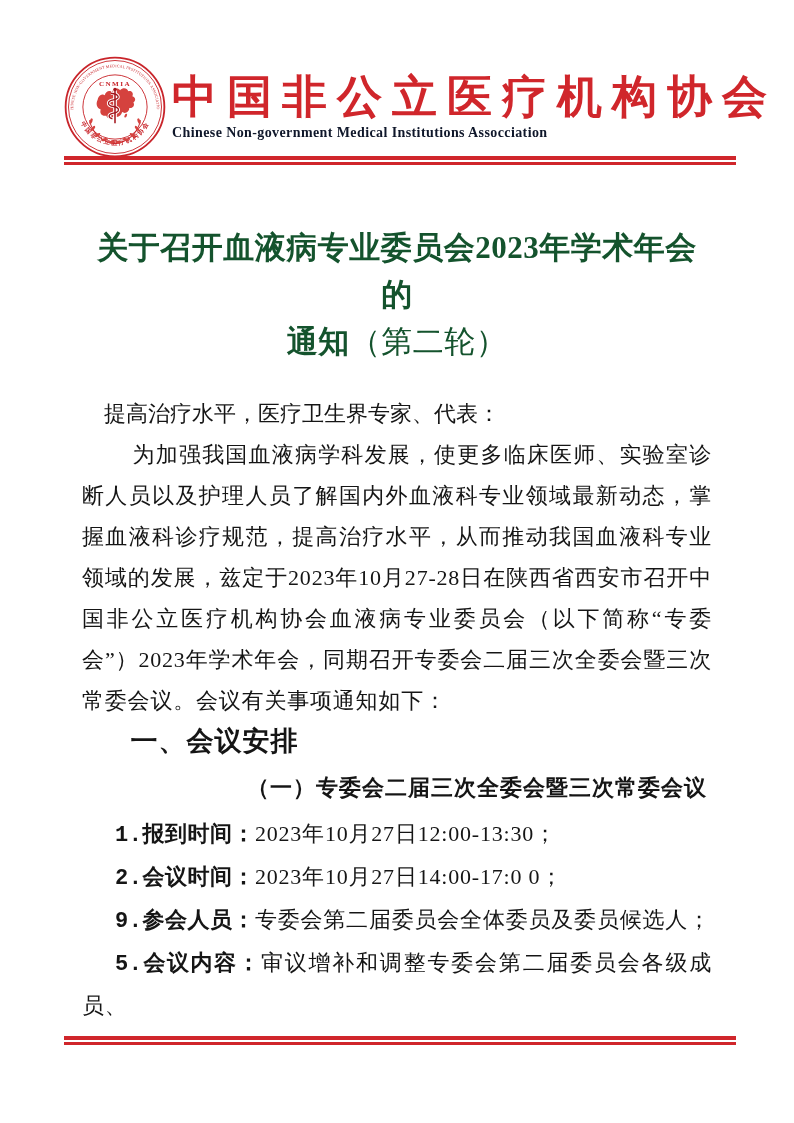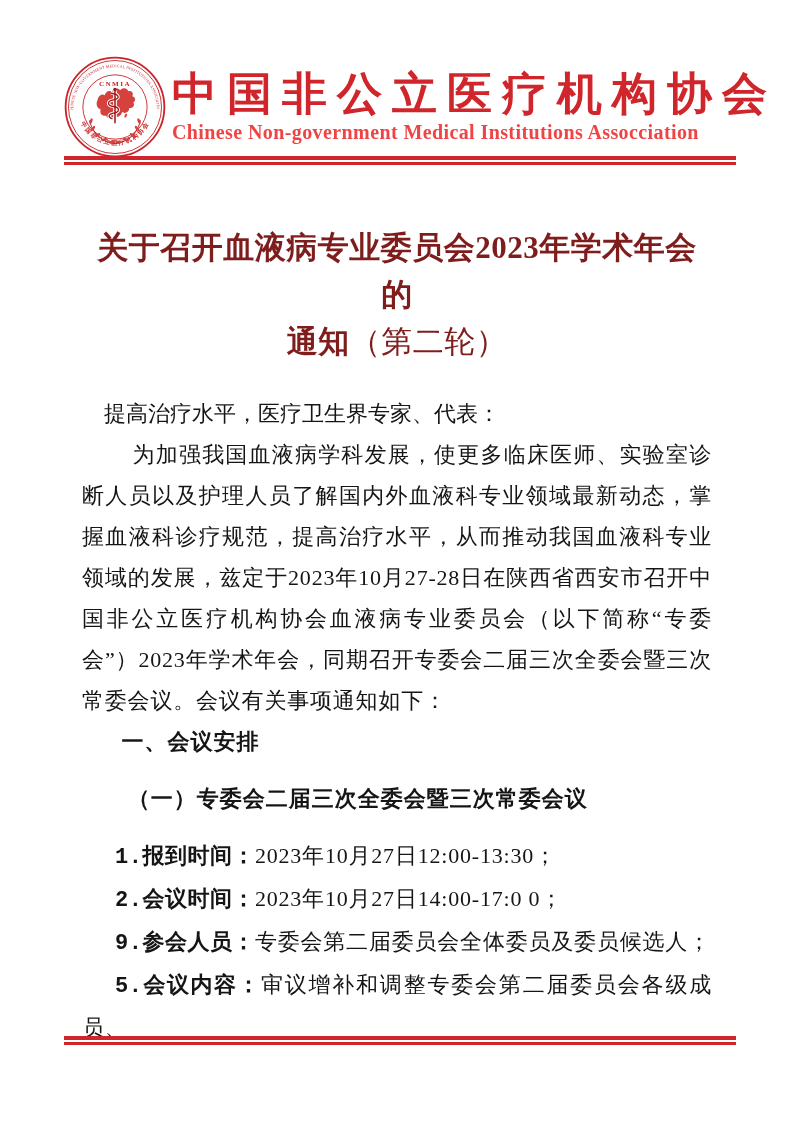--- a/index.html
+++ b/index.html
@@ -19,57 +19,57 @@
     position:absolute; top:56px; left:64px; right:58px;
     display:flex; align-items:center; gap:6px;
   }
   .seal { width:102px; height:102px; flex:0 0 auto; }
   .org-names { flex:1; min-width:0; }
   .org-cn {
     font-size:45px; line-height:1.08; font-weight:bold;
     color:#d0262b; letter-spacing:10px; white-space:nowrap;
   }
   .org-en {
-    font-size:20px; font-weight:bold; color:#ef4444;
+    font-size:14px; font-weight:bold; color:#0f172a;
     letter-spacing:0.4px; white-space:nowrap; margin-top:3px;
   }
 
   .rule { position:absolute; left:64px; right:58px; }
   .rule-header { top:156px; }
   .rule-footer { top:1036px; }
   .rule .bar-thick { height:4px; background:#d0262b; }
   .rule .bar-gap   { height:2px; background:#ffffff; }
   .rule .bar-thin  { height:2.5px; background:#d0262b; }
 
   
   .content {
     position:absolute; top:224px; left:82px; width:630px;
     font-size:22px; line-height:41px;
   }
   .doc-title {
     margin:0; text-align:center; font-size:31px; line-height:47px;
-    font-weight:bold; letter-spacing:0.5px; color:#7f1d1d;
+    font-weight:bold; letter-spacing:0.5px; color:#14532d;
   }
   .title-sub { font-weight:normal; }
 
   .salutation { margin:28px 0 0 0; text-indent:1em; }
 
   .para {
     margin:0; text-indent:2.3em;
     text-align:justify; text-justify:inter-character;
     letter-spacing:0.8px;
     font-family:Liberation Serif, serif;
   }
   .section-heading {
     margin:0; font-weight:bold; text-indent:1.8em; letter-spacing:1px;
     font-family:"Liberation Sans","DejaVu Sans",sans-serif;
-    font-size:22px; line-height:41px;
+    font-size:27px; line-height:41px;
   }
   .section-subheading {
-    margin:16px; font-weight:bold; text-indent:1.35em; letter-spacing:1px;
+    margin:5px; font-weight:bold; text-indent:1.35em; letter-spacing:1px;text-align:right;
   }
   .item {
     margin:0; text-indent:1.5em;
     text-align:justify; text-justify:inter-character;
     letter-spacing:0.8px;
   }
   .item .lbl {
     font-family:Liberation Mono, monospace;
     font-weight:700; letter-spacing:0.5px;
   }

